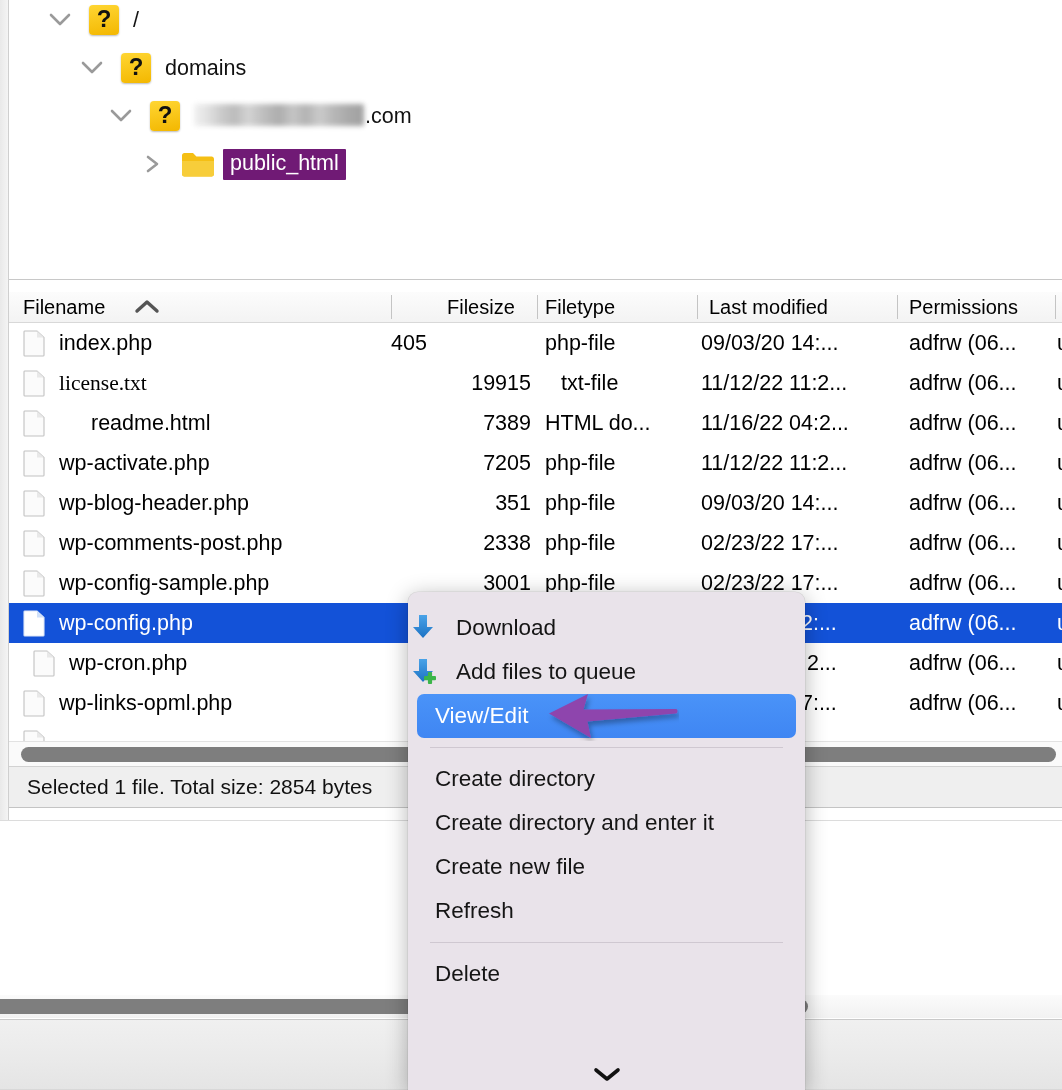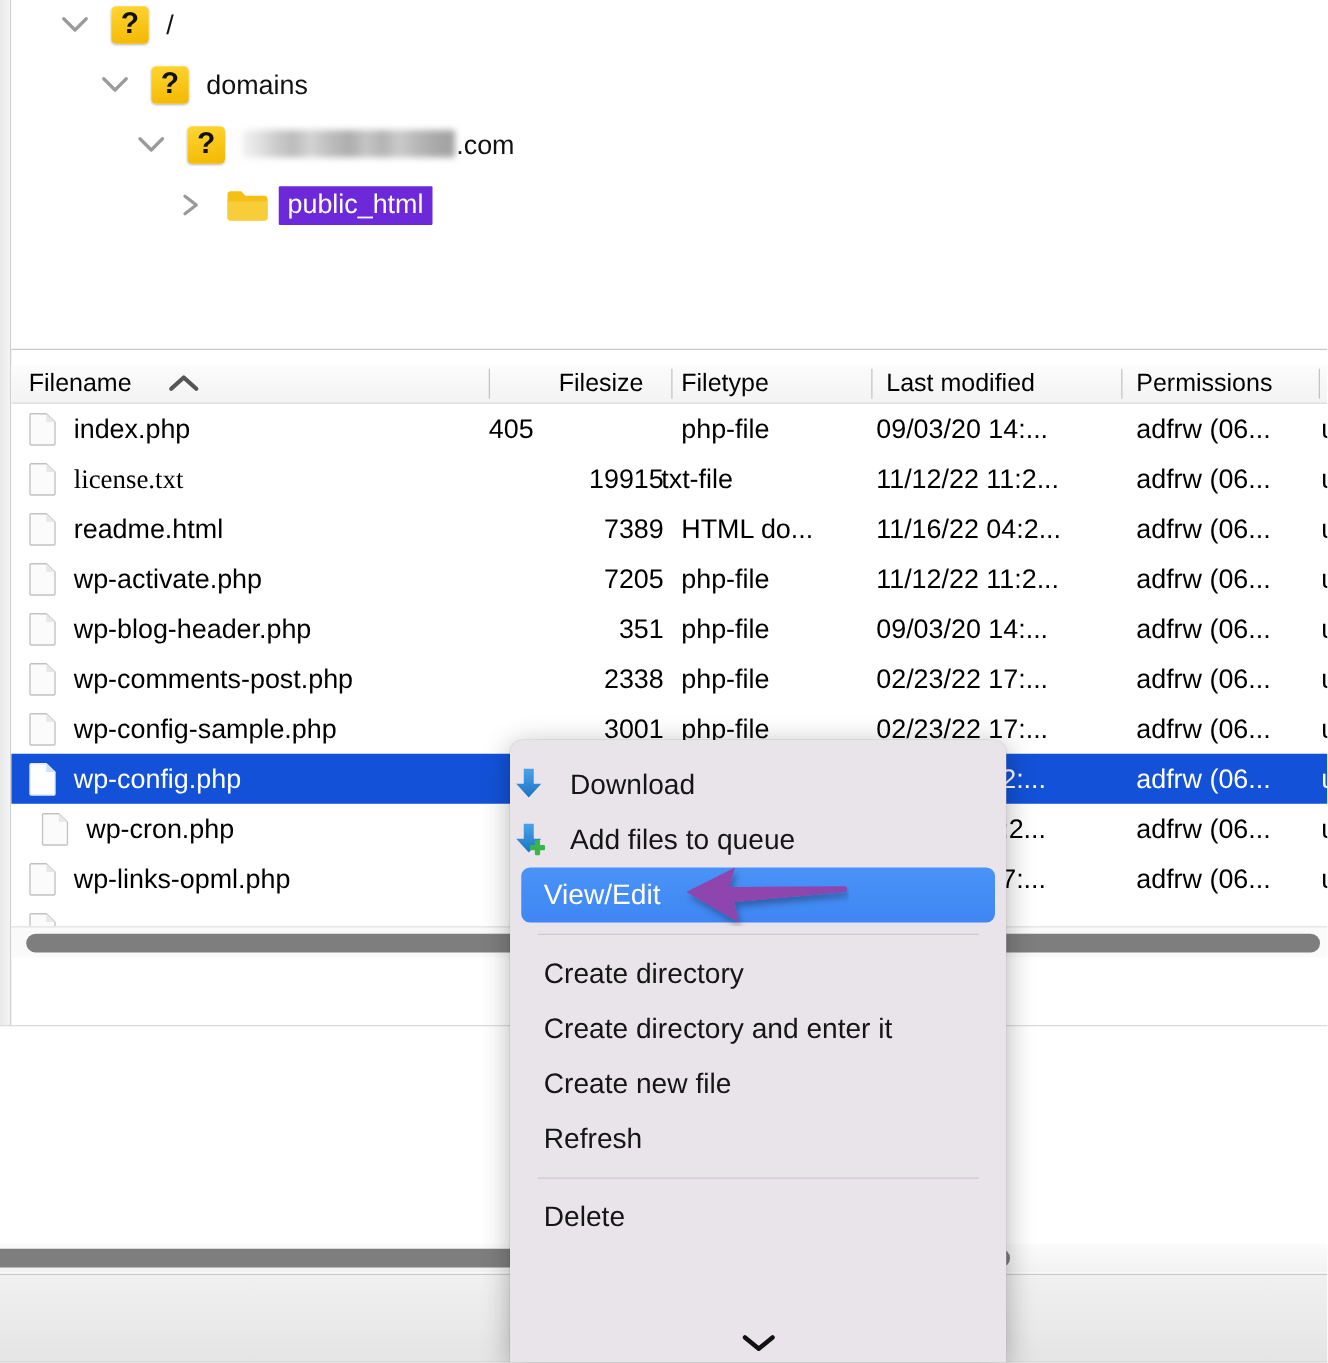--- a/index.html
+++ b/index.html
@@ -74,21 +74,21 @@
   }
   .icon-q span{ position:relative; top:-1px; }
 
   .icon-folder {
     width: 34px; height: 27px;
     flex: 0 0 auto;
     position: relative;
   }
   .tree-label { margin-left: 14px; white-space: nowrap; }
   .tree-label.selected {
-    background: #6d28d9;
+    background: #701a75;
     color: #ffffff;
     padding: 2px 7px 4px 7px;
     margin-left: 8px;
     border-radius: 1px;
   }
 
   
   .redact {
     display: inline-block;
     width: 170px; height: 22px;
@@ -405,35 +405,35 @@
           <div class="cell" style="left:14px;font-family:Liberation Serif, serif;">
             <span class="file-ico"><svg width="22" height="27" viewBox="0 0 22 27">
                 <path d="M1 1.8 C1 1.3 1.4 1 1.9 1 L14 1 L21 7.6 L21 25.2 C21 25.7 20.6 26 20.1 26 L1.9 26 C1.4 26 1 25.7 1 25.2 Z" fill="#fbfbfb" stroke="#c2c2c2" stroke-width="1.1"></path>
                 <path d="M14 1 L21 7.6 L14 7.6 Z" fill="#e8e8e8"></path>
               </svg></span>
             <span style="margin-left:14px">license.txt</span>
           </div>
           <div class="cell" style="left:382px;width:140px;justify-content:flex-end;">
             <span>19915</span>
           </div>
-          <div class="cell" style="left:520px;">
+          <div class="cell" style="left:552px;">
             <span>txt-file</span>
           </div>
           <div class="cell" style="left:692px;">
             <span>11/12/22 11:2...</span>
           </div>
           <div class="cell" style="left:900px;">
             <span>adfrw (06...</span>
           </div>
           <div class="cell" style="left:1048px;">
             <span>u</span>
           </div>
         </div>
         <div class="row">
-          <div class="cell" style="left:14px;">
+          <div class="cell" style="left:14px;gap:32px;">
             <span class="file-ico"><svg width="22" height="27" viewBox="0 0 22 27">
                 <path d="M1 1.8 C1 1.3 1.4 1 1.9 1 L14 1 L21 7.6 L21 25.2 C21 25.7 20.6 26 20.1 26 L1.9 26 C1.4 26 1 25.7 1 25.2 Z" fill="#fbfbfb" stroke="#c2c2c2" stroke-width="1.1"></path>
                 <path d="M14 1 L21 7.6 L14 7.6 Z" fill="#e8e8e8"></path>
               </svg></span>
             <span style="margin-left:14px">readme.html</span>
           </div>
           <div class="cell" style="left:382px;width:140px;justify-content:flex-end;">
             <span>7389</span>
           </div>
           <div class="cell" style="left:536px;">
@@ -625,20 +625,23 @@
               </svg></span>
           </div>
         </div>
       </div>
   </div>
 
   <div class="hscroll-wrap">
     <div class="hscroll-thumb"></div>
   </div>
 
+  <div class="status-bar">
+    <span>Selected 1 file. Total size: 2854 bytes</span>
+  </div>
 
   <div class="lower-pane-1"></div>
   <div class="lower-pane-2"></div>
   <div class="bottom-scroll-track"></div>
   <div class="bottom-scroll-thumb"></div>
   <div class="bottom-frame"></div>
 
   <div class="ctx-menu">
     <div style="height:14px;"></div>
     <div id="ctx-items">

